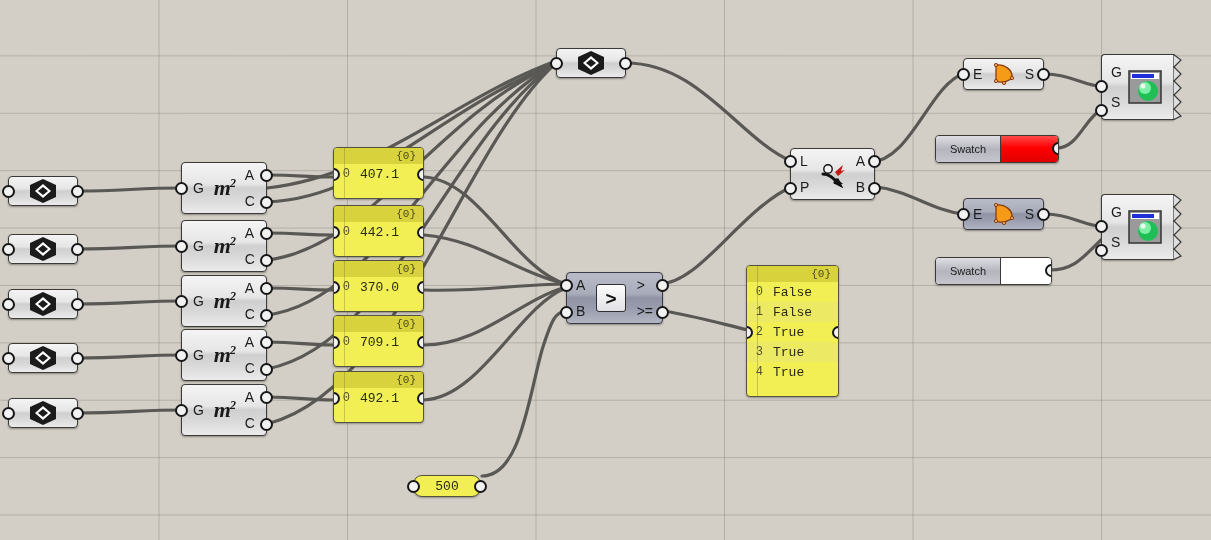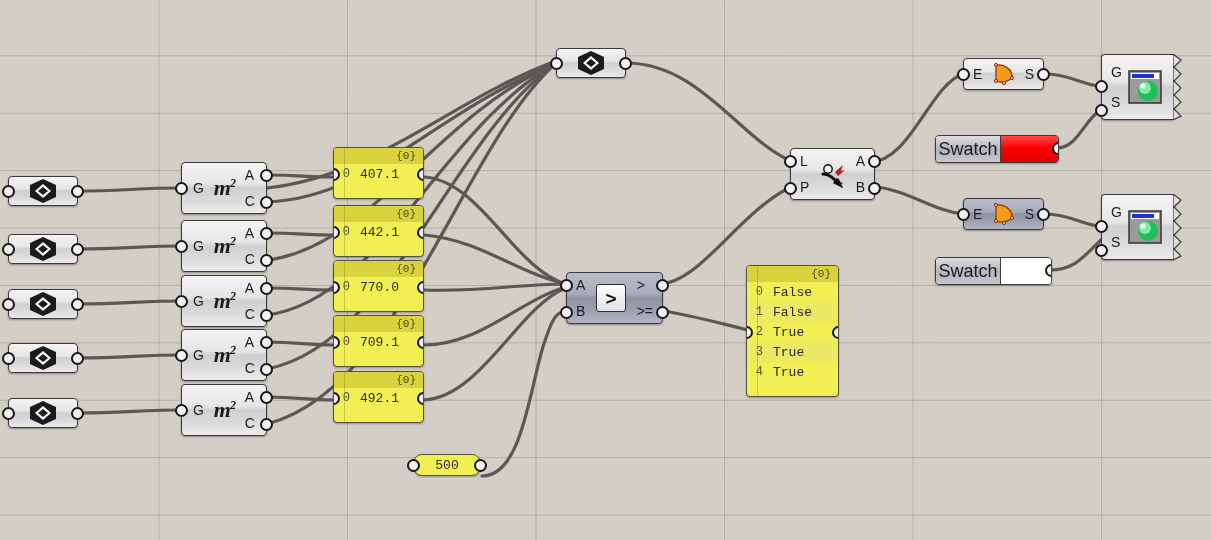--- a/index.html
+++ b/index.html
@@ -69,21 +69,21 @@
   
   .prev{width:73px;height:66px;justify-content:flex-start;
         border-right:none;border-top-right-radius:0;border-bottom-right-radius:0;}
   .prev .zig{position:absolute;right:-11px;top:-1px;height:66px;width:12px;}
 
   
   .swatch{position:absolute;height:26px;display:flex;align-items:stretch;
           border:1px solid #3b3a37;border-radius:4px;overflow:hidden;z-index:5;
           box-shadow:0 1px 2px rgba(0,0,0,.3);}
   .swatch .lbl{width:64px;display:flex;align-items:center;justify-content:center;
-               font-size:18px;color:#1b1b1b;
+               font-size:11px;color:#1b1b1b;
                background:linear-gradient(to bottom,#dedee3,#b4b5bd 52%,#c6c7ce);}
   .swatch .chip{flex:1;border-left:1px solid #3b3a37;}
 
   
   .panel{position:absolute;box-sizing:border-box;border:1px solid #55533f;
          border-radius:4px;overflow:hidden;z-index:5;
          font-family:"Liberation Mono", monospace;font-size:13px;color:#2b2b16;
          box-shadow:0 1px 2px rgba(0,0,0,.3);background:#f2ef55;}
   .panel .hdr{height:16px;background:#d8d33d;display:flex;align-items:center;
               justify-content:flex-end;padding-right:7px;font-size:11px;color:#4d4a22;}
@@ -308,21 +308,21 @@
     <span class="port in" style="top:20px;"></span>
     <span class="port out" style="top:20px;"></span>
   </div>
 
   <div class="panel" style="left:333px;top:260px;width:91px;height:52px;">
     <div class="sep"></div>
     <div class="hdr">{0}</div>
     <div class="rows">
       <div class="row">
         <span class="idx">0</span>
-        <span class="val">770.0</span>
+        <span class="val">370.0</span>
       </div>
     </div>
     <span class="port in" style="top:20px;"></span>
     <span class="port out" style="top:20px;"></span>
   </div>
 
   <div class="panel" style="left:333px;top:315px;width:91px;height:52px;">
     <div class="sep"></div>
     <div class="hdr">{0}</div>
     <div class="rows">
@@ -341,21 +341,21 @@
     <div class="rows">
       <div class="row">
         <span class="idx">0</span>
         <span class="val">492.1</span>
       </div>
     </div>
     <span class="port in" style="top:20px;"></span>
     <span class="port out" style="top:20px;"></span>
   </div>
 
-  <div class="numpanel" style="left:413px;top:454px;">
+  <div class="numpanel" style="left:413px;top:475px;">
     <span class="port in" style="top:4px;"></span>
     <span>500</span>
     <span class="port out" style="top:4px;"></span>
   </div>
 
   <div class="node blue cmp" style="left:566px;top:272px;">
     <span class="port in" style="top:6px;"></span>
     <span class="port in" style="top:33px;"></span>
     <span class="ports">
       <span class="plabel l">A</span>

